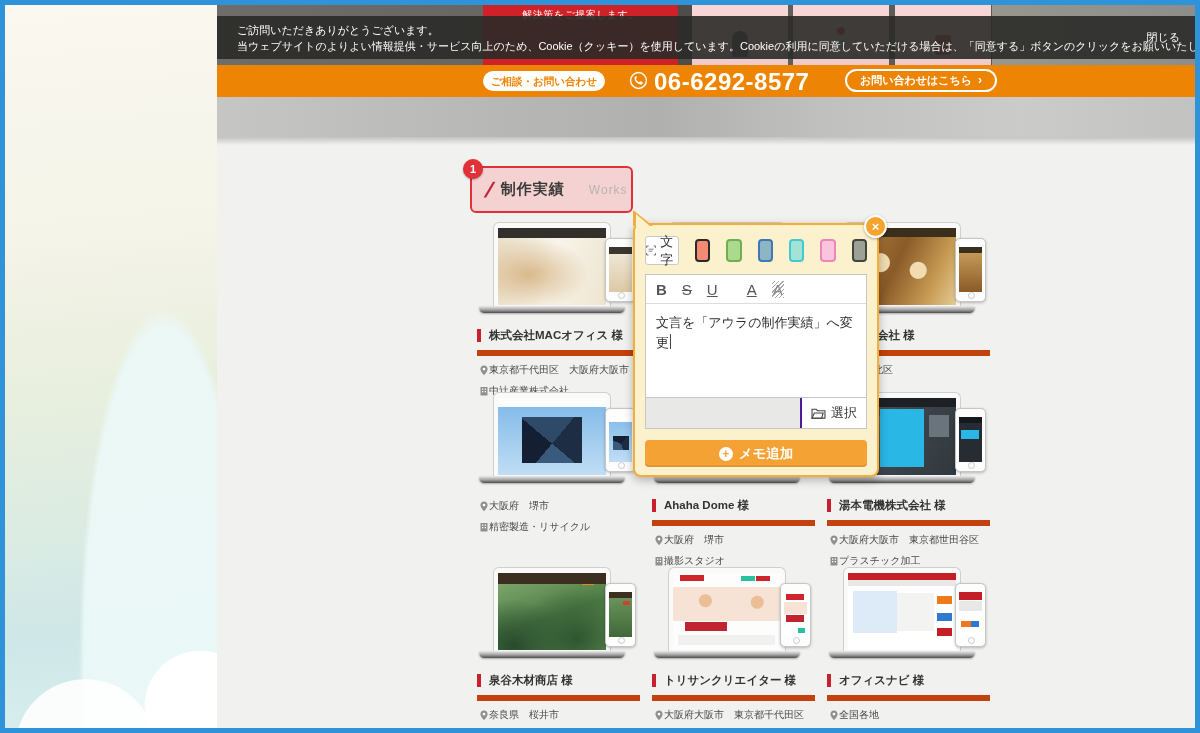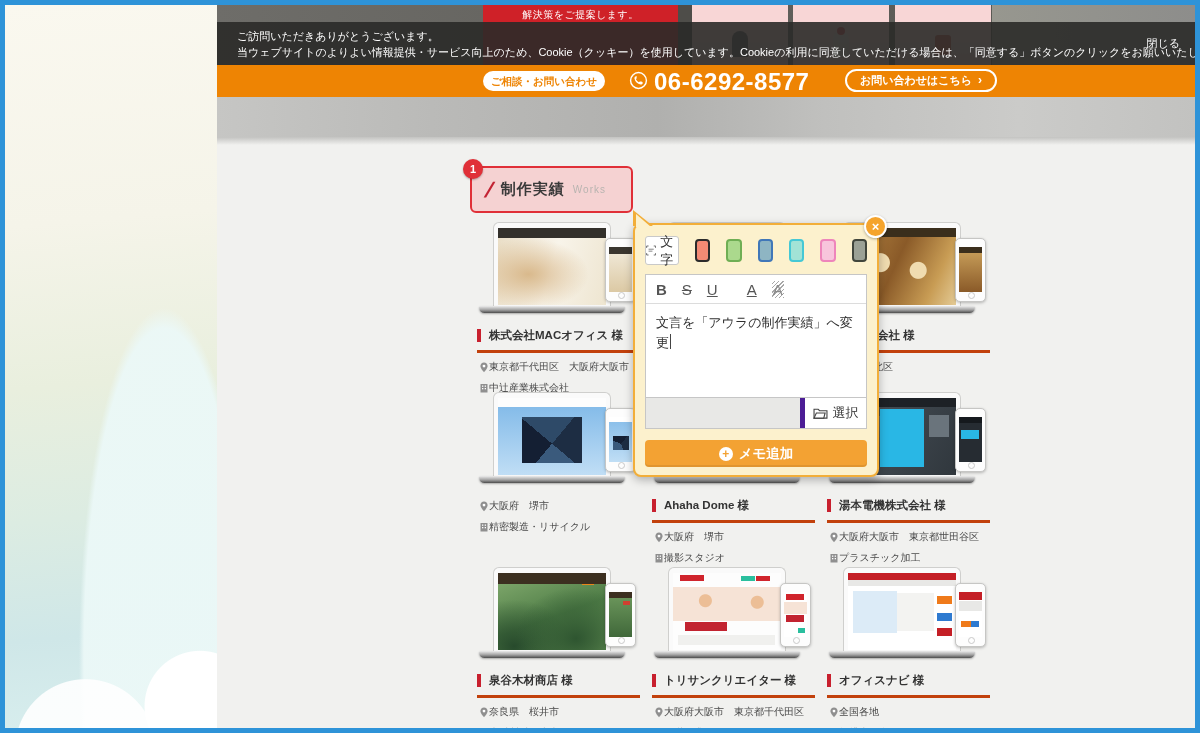--- a/index.html
+++ b/index.html
@@ -24,21 +24,21 @@
     font-size:10px; text-align:center; padding-top:3px; letter-spacing:.5px; }
   .seg-gap { position:absolute; left:461px; top:0; width:14px; height:60px; background:#4e4d49; }
   .pink-card { position:absolute; top:0; width:96px; height:60px; background:linear-gradient(#f8d6d6 0 55%,#efc9c9); }
   .pc1{left:475px}.pc2{left:576px}.pc3{left:678px}
   .fig { position:absolute; left:40px; top:26px; width:16px; height:26px; border-radius:8px 8px 0 0; background:#3c3844; opacity:.85; }
   .pc2 .fig { background:#e8e4da; } .pc2 .fig::before { content:""; position:absolute; left:4px; top:-4px; width:8px; height:8px; border-radius:50%; background:#d32430; }
   .pc3 .fig { background:#c0392b; border-radius:3px; height:20px; top:30px; }
   .seg-gray { position:absolute; left:775px; top:0; width:204px; height:60px; background:linear-gradient(90deg,#97978f,#8d8d8b); }
 
   
-  .cookie { position:absolute; left:0; top:17px; width:979px; height:43px; background:rgba(42,42,40,.9); z-index:10;
+  .cookie { position:absolute; left:0; top:11px; width:979px; height:43px; background:rgba(42,42,40,.9); z-index:10;
     color:#fff; padding:6px 20px; }
   .cookie .ln { font-size:11px; line-height:16px; white-space:nowrap; }
   .cookie .close { position:absolute; right:16px; top:14px; font-size:11px; color:#fff; cursor:pointer; }
 
   
   .obar { position:absolute; left:0; top:60px; width:979px; height:32px; background:#ee8403; z-index:11; }
   .consult { position:absolute; left:266px; top:6px; width:122px; height:20px; background:#fff; border-radius:11px;
     color:#ee8403; font-size:10.5px; font-weight:bold; text-align:center; line-height:20px; cursor:pointer; }
   .phone { position:absolute; left:412px; top:3px; display:flex; align-items:center; gap:6px; color:#fff; cursor:pointer; }
   .phone .num { font-size:24px; font-weight:bold; letter-spacing:.5px; }
@@ -52,21 +52,21 @@
   .blur::after { content:""; position:absolute; left:0; bottom:-8px; width:100%; height:8px;
     background:linear-gradient(rgba(190,190,188,.9),rgba(241,241,239,0)); }
 
   
   .whead { position:absolute; left:253px; top:161px; width:163px; height:47px; background:#f5d2d2;
     border:2px solid #e03038; border-radius:6px; z-index:5; display:flex; align-items:center; padding-left:14px; cursor:pointer; }
   .badge { position:absolute; left:-9px; top:-9px; width:20px; height:20px; border-radius:50%; background:#e03038;
     color:#fff; font-size:11px; font-weight:bold; text-align:center; line-height:20px; box-shadow:0 1px 2px rgba(0,0,0,.3); }
   .slash { font-size:21px; font-weight:bold; font-style:italic; color:#c32333; transform:skew(-12deg); margin-right:9px; }
   .wtitle { font-size:15px; font-weight:bold; color:#3a3a3a; letter-spacing:1px; }
-  .wsub { font-size:10px; color:#b8b4b0; margin-left:8px; letter-spacing:1px; }
+  .wsub { font-size:12px; color:#b8b4b0; margin-left:24px; letter-spacing:1px; }
 
   
   .card { position:absolute; width:163px; z-index:1; }
   .c1{left:260px}.c2{left:435px}.c3{left:610px}
   .r1{top:217px}.r2{top:387px}.r3{top:562px}
 
   .mockup { position:relative; width:163px; height:100px; cursor:pointer; }
   .laptop { position:absolute; left:16px; top:0; width:118px; height:87px; background:#fafafa;
     border:1px solid #cfcfcd; border-bottom:none; border-radius:6px 6px 0 0; padding:5px 4px 4px; }
   .scr { width:100%; height:100%; background:#ececea; }
@@ -130,21 +130,21 @@
     radial-gradient(ellipse at 22% 58%, #7fc46a 0 9px, rgba(127,196,106,0) 10px),
     linear-gradient(#f3f3f1,#f3f3f1) 68% 50%/38px 38px no-repeat,
     linear-gradient(#ef7a1a,#ef7a1a) 96% 34%/15px 8px no-repeat,
     linear-gradient(#2e7ad0,#2e7ad0) 96% 58%/15px 8px no-repeat,
     linear-gradient(#c41f26,#c41f26) 96% 80%/15px 8px no-repeat, #ffffff; }
   .t-map .pscr { background:linear-gradient(#c41f26,#c41f26) 0 0/100% 8px no-repeat,
     linear-gradient(#e8e8e6,#e8e8e6) 0 9px/100% 10px no-repeat,
     linear-gradient(#ef7a1a,#ef7a1a) 15% 75%/10px 6px no-repeat,
     linear-gradient(#2e7ad0,#2e7ad0) 80% 75%/10px 6px no-repeat, #fff; }
 
-  .title-row { margin-top:4px; padding:2px 0 7px; border-bottom:3px solid #c2410c; display:flex; gap:8px; align-items:center; }
+  .title-row { margin-top:4px; padding:2px 0 7px; border-bottom:6px solid #c2410c; display:flex; gap:8px; align-items:center; }
   .tbar { width:4px; height:13px; background:#c8202e; flex:none; }
   .wname { font-size:11.5px; font-weight:bold; color:#333; white-space:nowrap; }
   .meta { margin-top:7px; display:flex; align-items:center; font-size:10px; color:#4a4a4a; padding-left:2px; }
   .meta svg { flex:none; }
   .shifted .wname { padding-left:50px; }
   .shifted .m-loc { padding-left:44px; }
 
   
   .popup { position:absolute; left:416px; top:218px; width:246px; height:254px; background:#fcf1cd;
     border:2px solid #f2ae39; border-radius:8px; z-index:50; box-shadow:0 3px 10px rgba(0,0,0,.28); }
@@ -169,21 +169,21 @@
   .fmtrow { height:29px; border-bottom:1px solid #dcdcdc; display:flex; align-items:center; padding:0 10px; gap:15px;
     font-size:15px; color:#555; }
   .fmt { cursor:pointer; }
   .fmt-b{font-weight:bold} .fmt-s{text-decoration:line-through} .fmt-u{text-decoration:underline}
   .fmt-a{text-decoration:underline; margin-left:14px}
   .fmt-a2{color:#8a8a8a; background:repeating-linear-gradient(-45deg, rgba(60,60,60,.45) 0 1px, transparent 1px 3px); padding:0 1px;}
   .notearea { height:93px; padding:9px 10px; font-size:13px; color:#2e2e2e; line-height:20px; cursor:text; }
   .caret { display:inline-block; width:1px; height:15px; background:#444; vertical-align:-2px; margin-left:1px; }
   .filerow { height:31px; border-top:1px solid #c6c6c6; display:flex; }
   .fileinput { flex:1; background:#e8e8e6; cursor:pointer; }
-  .selbtn { width:66px; border-left:5px solid #4c1d95; background:#fff; display:flex; align-items:center;
+  .selbtn { width:66px; border-left:2px solid #4c1d95; background:#fff; display:flex; align-items:center;
     justify-content:center; gap:5px; font-size:13px; color:#333; cursor:pointer; }
   .addnote { margin:11px 10px 0; height:27px; background:#f3a233; border-radius:4px; display:flex; align-items:center;
     justify-content:center; gap:6px; color:#fff; font-size:13.5px; font-weight:bold; cursor:pointer;
     box-shadow:inset 0 -2px 0 rgba(0,0,0,.08); }
   .plus { width:14px; height:14px; border-radius:50%; background:#fff; color:#f3a233; font-size:12px; font-weight:bold;
     text-align:center; line-height:14px; flex:none; }
 </style>
 </head>
 <body>
 

